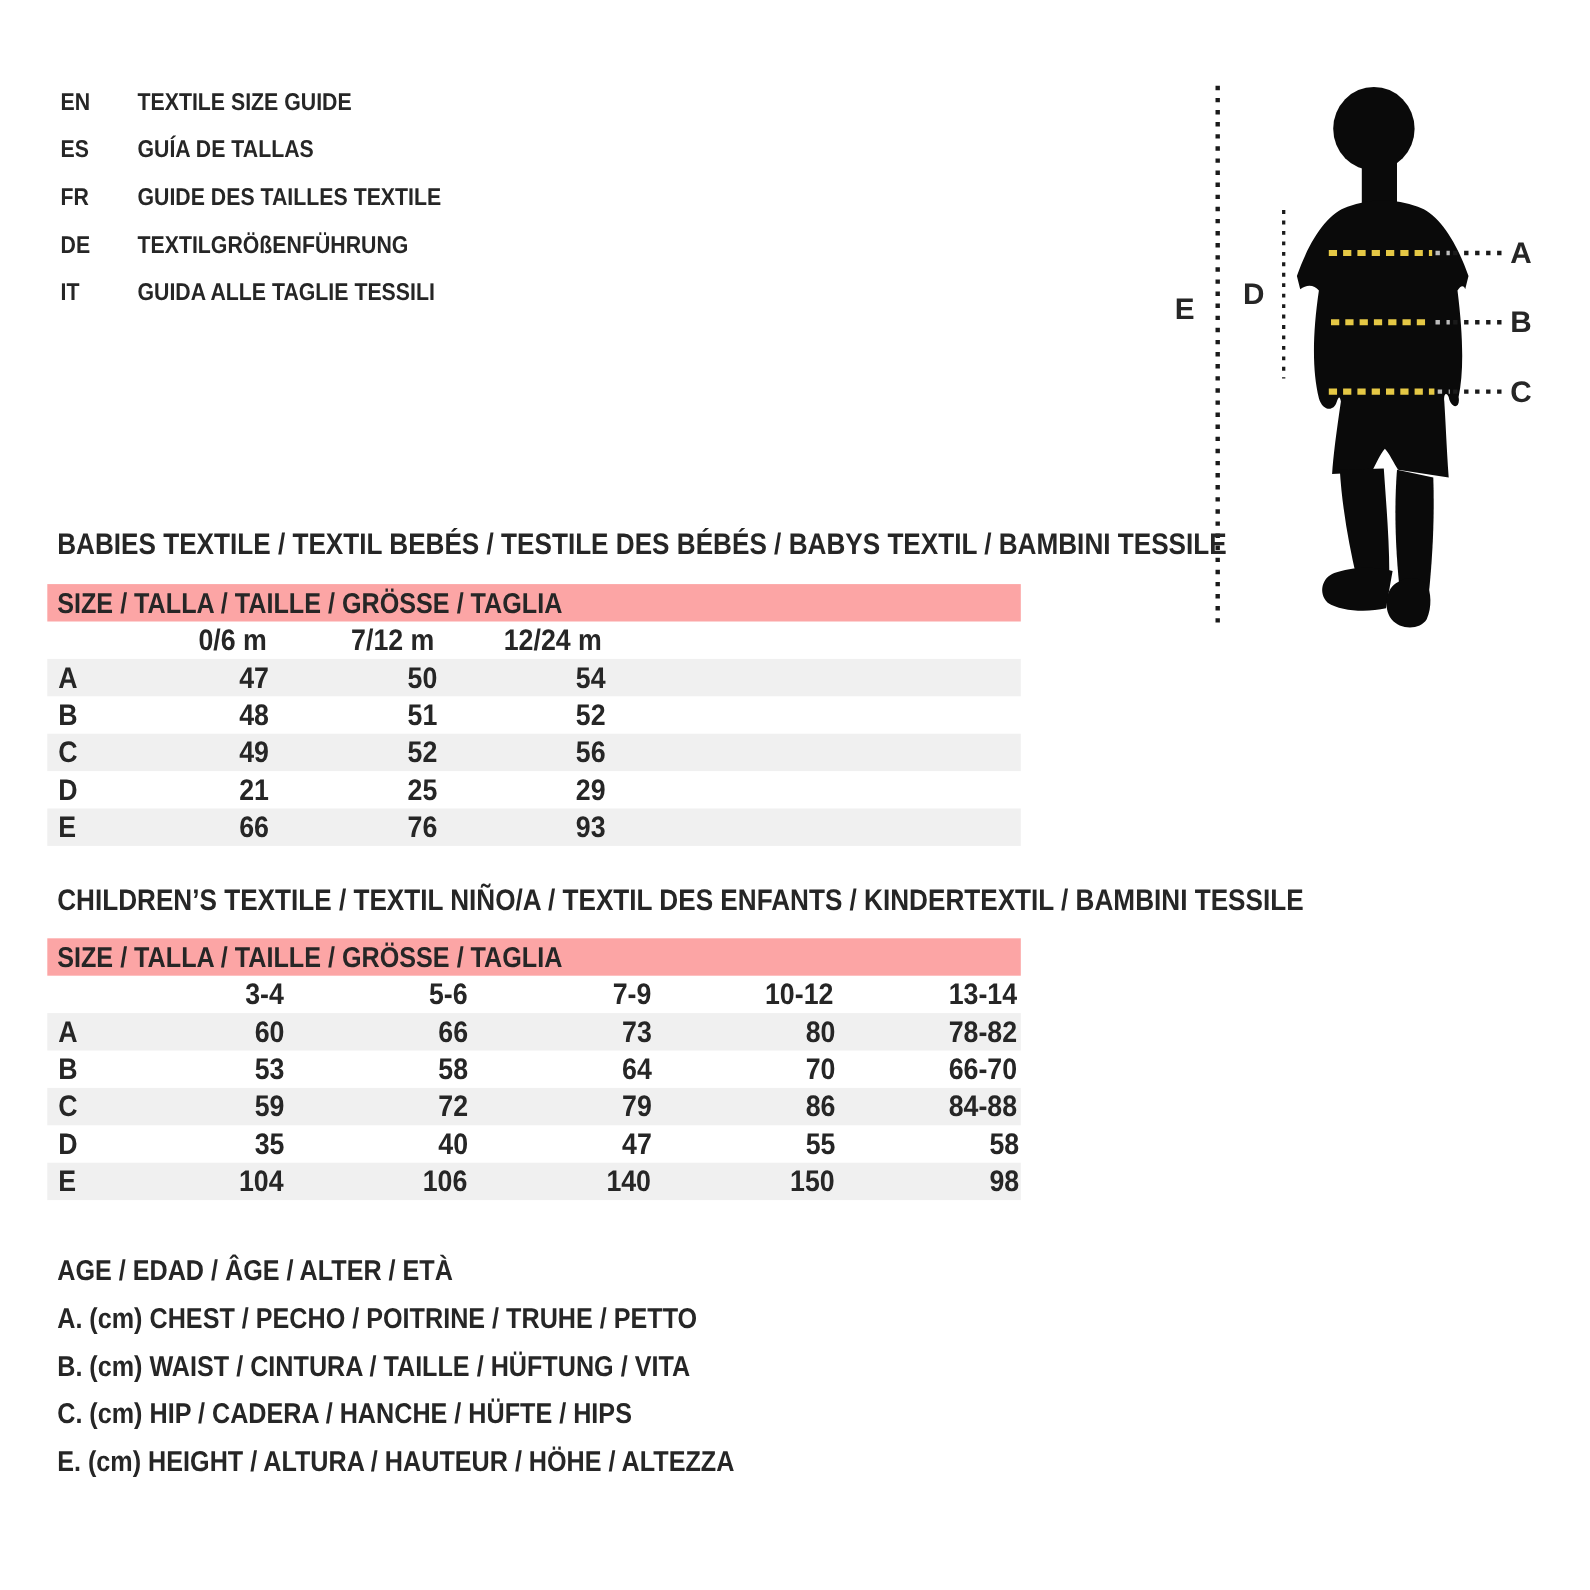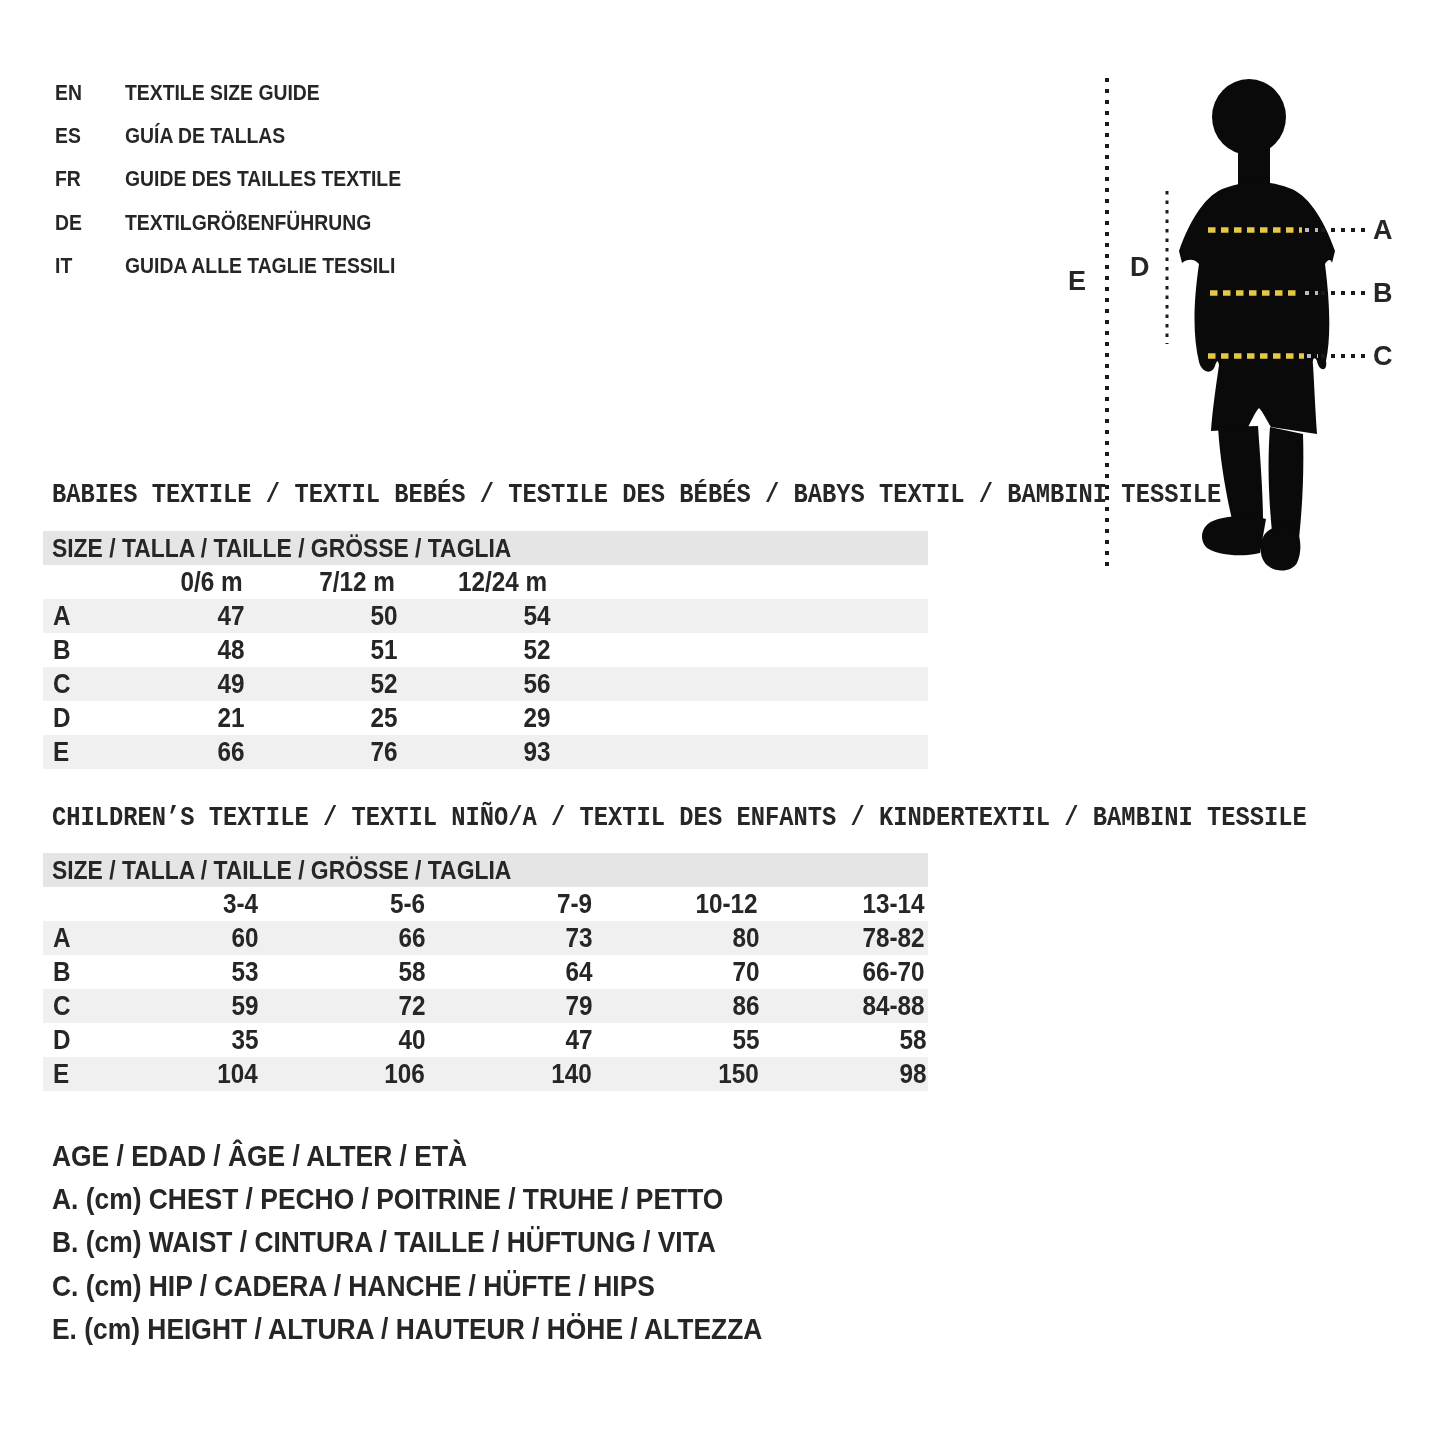--- a/index.html
+++ b/index.html
@@ -11,40 +11,40 @@
   }
   .cx { display:inline-block; transform:scaleX(0.88); transform-origin:0 50%; white-space:nowrap; }
   .cxc { display:inline-block; transform:scaleX(0.9); transform-origin:50% 50%; white-space:nowrap; }
 
   
   #lang-block { position:absolute; left:55px; top:71px; }
   .lang-row { height:43.3px; display:flex; align-items:center; font-size:22px; font-weight:bold; }
   .lang-code { width:70px; flex:0 0 70px; }
 
   
-  .section-title { position:absolute; left:52px; font-size:27px; font-weight:bold; line-height:1;font-family:Liberation Mono, monospace; }
+  .section-title { position:absolute; left:52px; font-size:27px; font-weight:bold; line-height:1; }
   #babies-title { top:482px; }
   #children-title { top:805px; }
 
   
   .size-table { position:absolute; left:43px; width:885px; font-size:27px; font-weight:bold; }
   #babies-table { top:531px; }
   #children-table { top:853px; }
-  .size-bar { height:34px; background:#e5e5e5; display:flex; align-items:center; padding-left:9px; box-sizing:border-box; }
+  .size-bar { height:34px; background:#fca5a5; display:flex; align-items:center; padding-left:9px; box-sizing:border-box; }
   .size-bar .cx { font-size:26px; }
   .thead, .trow { height:34px; display:grid; align-items:center; }
   .babies-grid { grid-template-columns:50px 153px 153px 153px 1fr; }
   .children-grid { grid-template-columns:50px 167px 167px 167px 167px 167px 1fr; }
   .trow.alt { background:#f0f0f0; }
   .rlabel { padding-left:9px; }
   .cell { text-align:right; }
 
   
   #legend { position:absolute; left:52px; top:1134px; }
-  .legend-row { height:43.3px; display:flex; align-items:center; font-size:30px; font-weight:bold; }
+  .legend-row { height:43.3px; display:flex; align-items:center; font-size:26px; font-weight:bold; }
 
   
   #figure { position:absolute; left:1060px; top:60px; width:385px; height:540px; }
   #figure text { font-family:"Liberation Sans", sans-serif; font-weight:bold; font-size:27px; fill:#262626; }
 </style>
 </head>
 <body>
 
 <div id="lang-block">
   <div class="lang-row">

